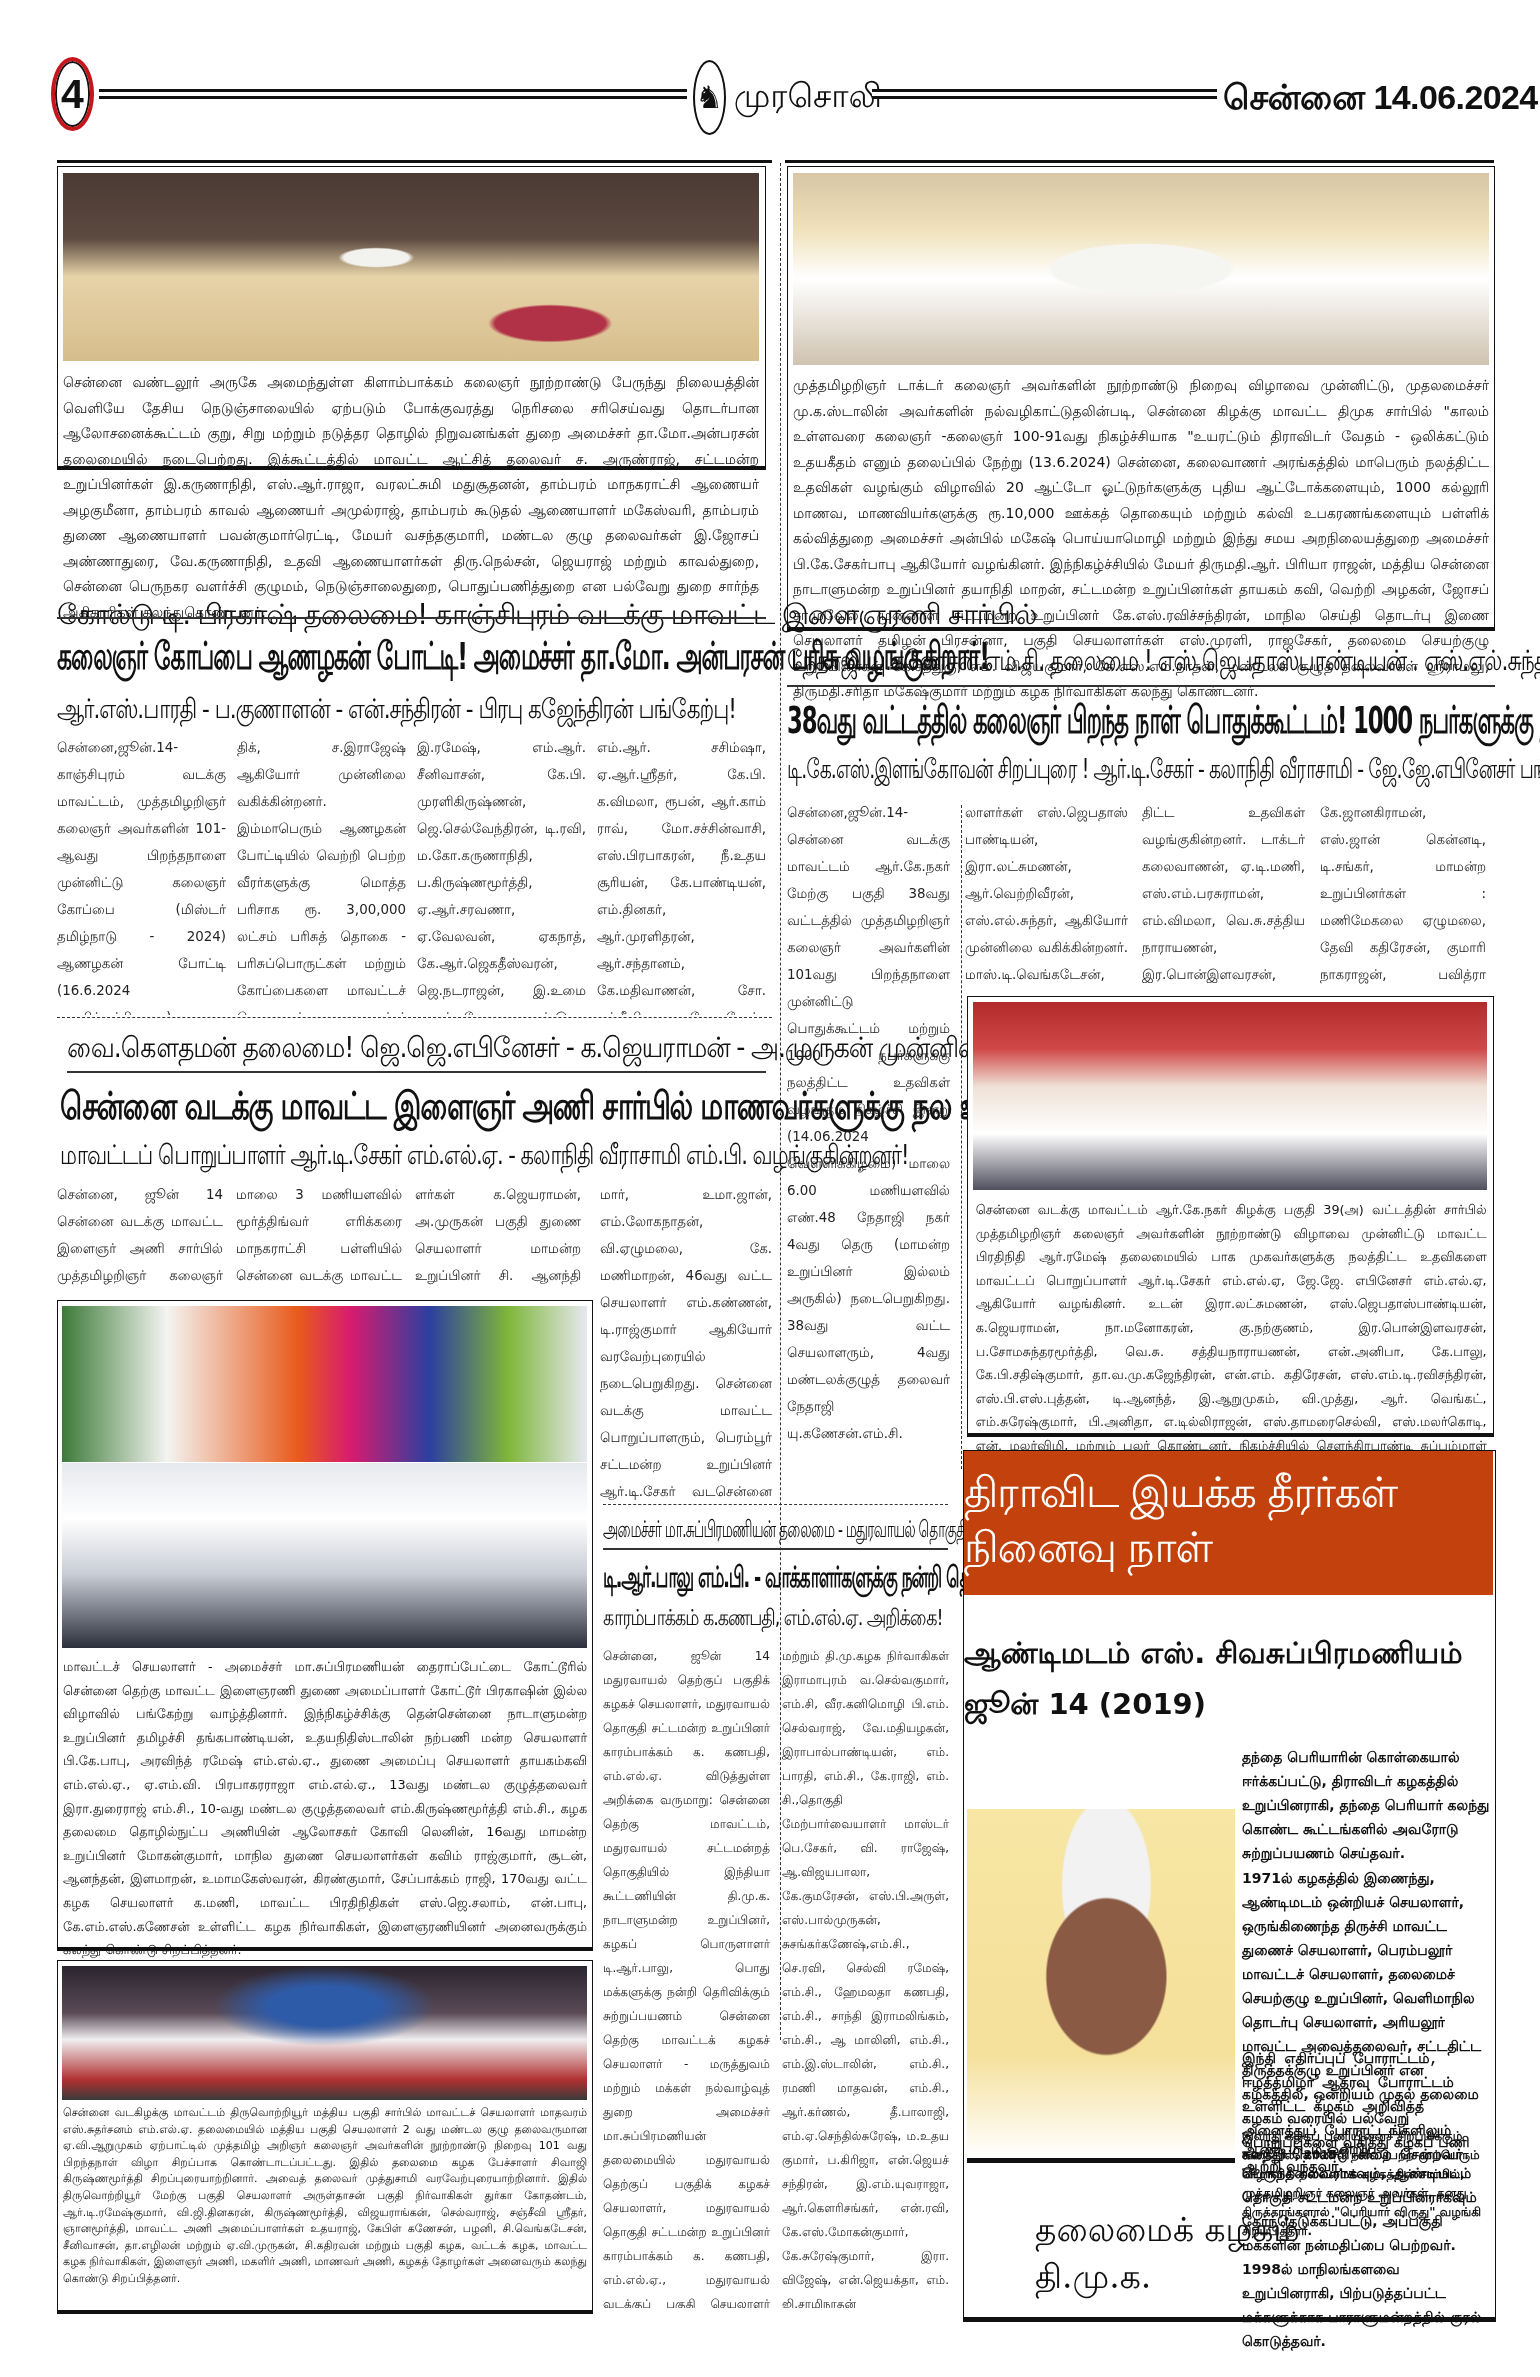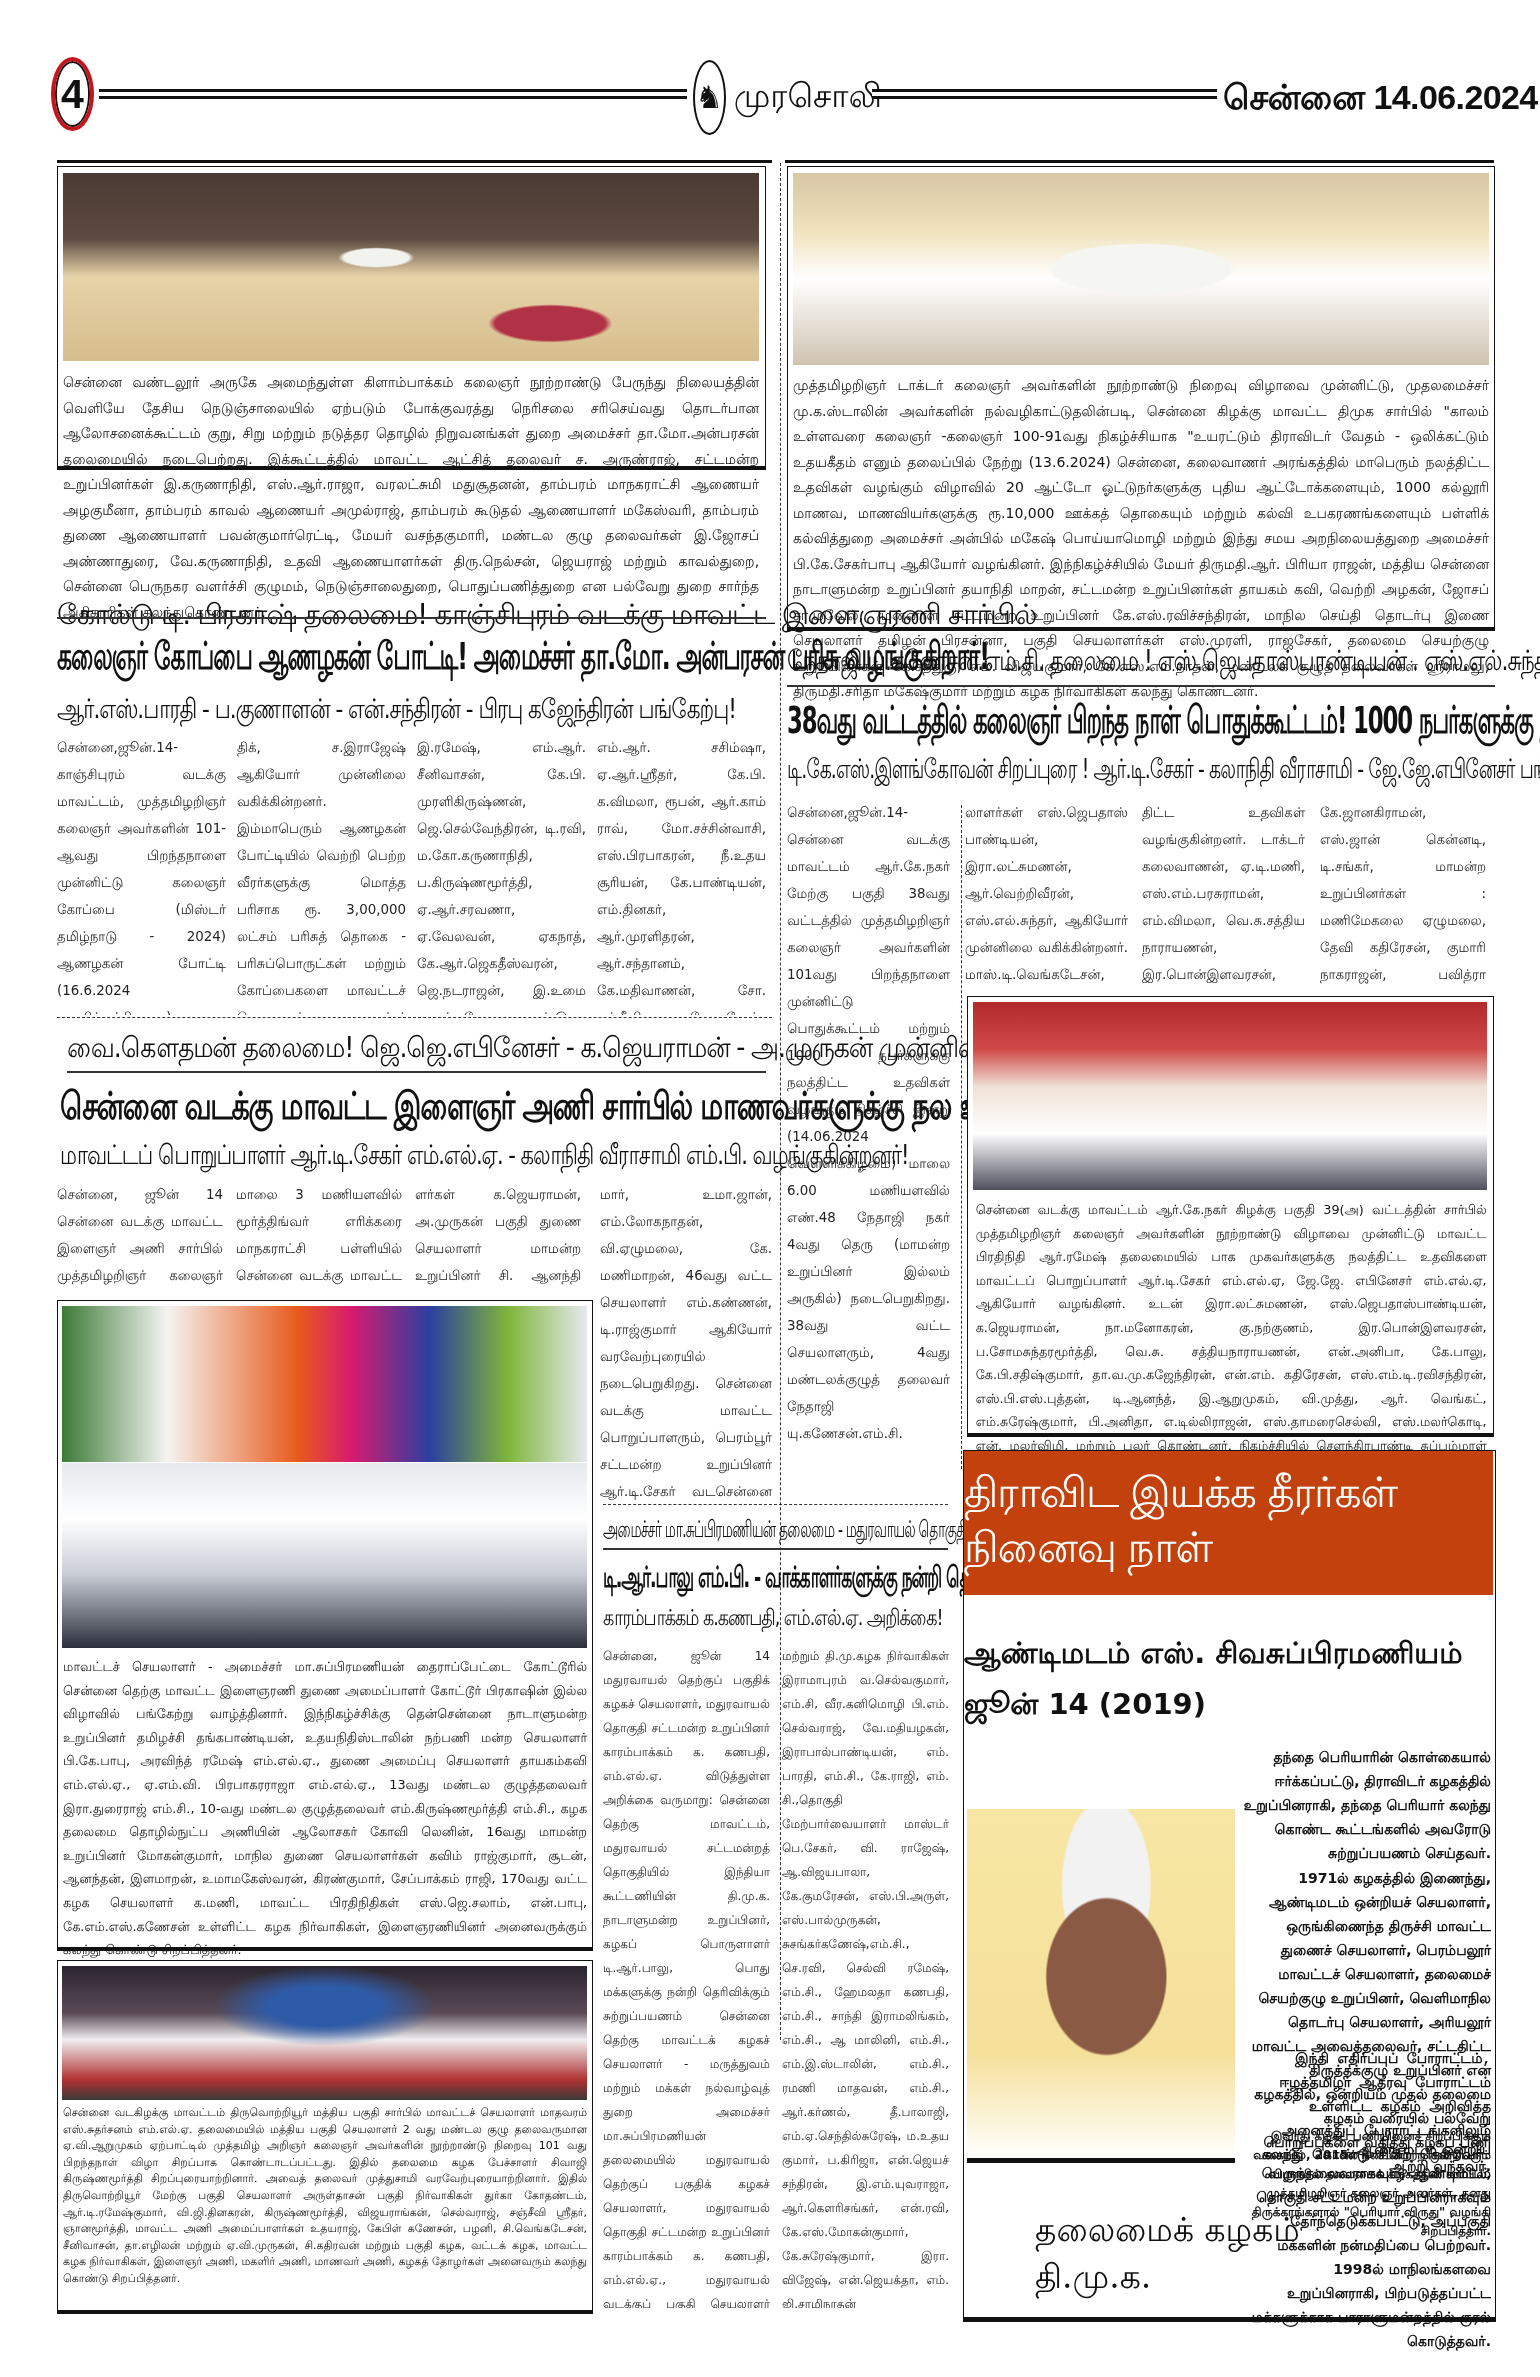--- a/index.html
+++ b/index.html
@@ -50,21 +50,21 @@
   .deck { font: 27px "DejaVu Sans", sans-serif; white-space: nowrap; letter-spacing: -1.3px; transform-origin: left top; }
   .hr { height: 1.9px; background: #333; position: absolute; }
   .dashed { border-top: 1.9px dashed #333; position: absolute; height: 0; }
   .vdash { border-left: 1.3px dashed #333; position: absolute; width: 0; }
   .col { position: absolute; font: 13.4px/27px "DejaVu Sans", sans-serif; text-align: justify; color: #222; overflow: hidden; }
 
   
   .memorial-head { background: #c2410c; color: #fff; display: flex; align-items: center; justify-content: center;
                    font: 42px "DejaVu Sans", sans-serif; letter-spacing: -1.3px; }
   .mem-name { font: bold 29px "DejaVu Sans", sans-serif; text-align: left; }
-  .mem-text { font: bold 14px/24px "DejaVu Sans", sans-serif; text-align: right; }
+  .mem-text { font: bold 14px/24px "DejaVu Sans", sans-serif; text-align: left; }
   .mem-sign { font: 41px "DejaVu Serif", serif; text-align: left; }
 </style>
 </head>
 <body>
 
 <div class="abs masthead">
   <div class="abs page-num">4</div>
   <div class="abs rule rule-left"></div>
   <div class="abs logo-wrap">
     <div class="logo-icon">♞</div>

